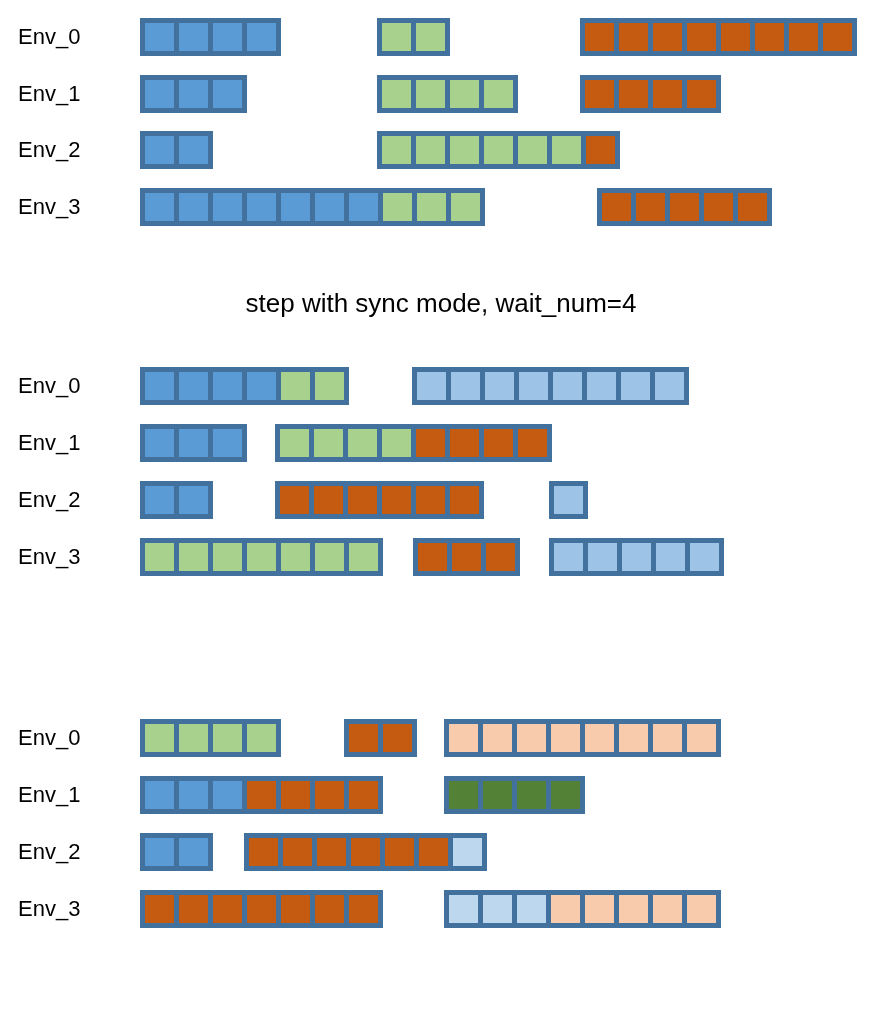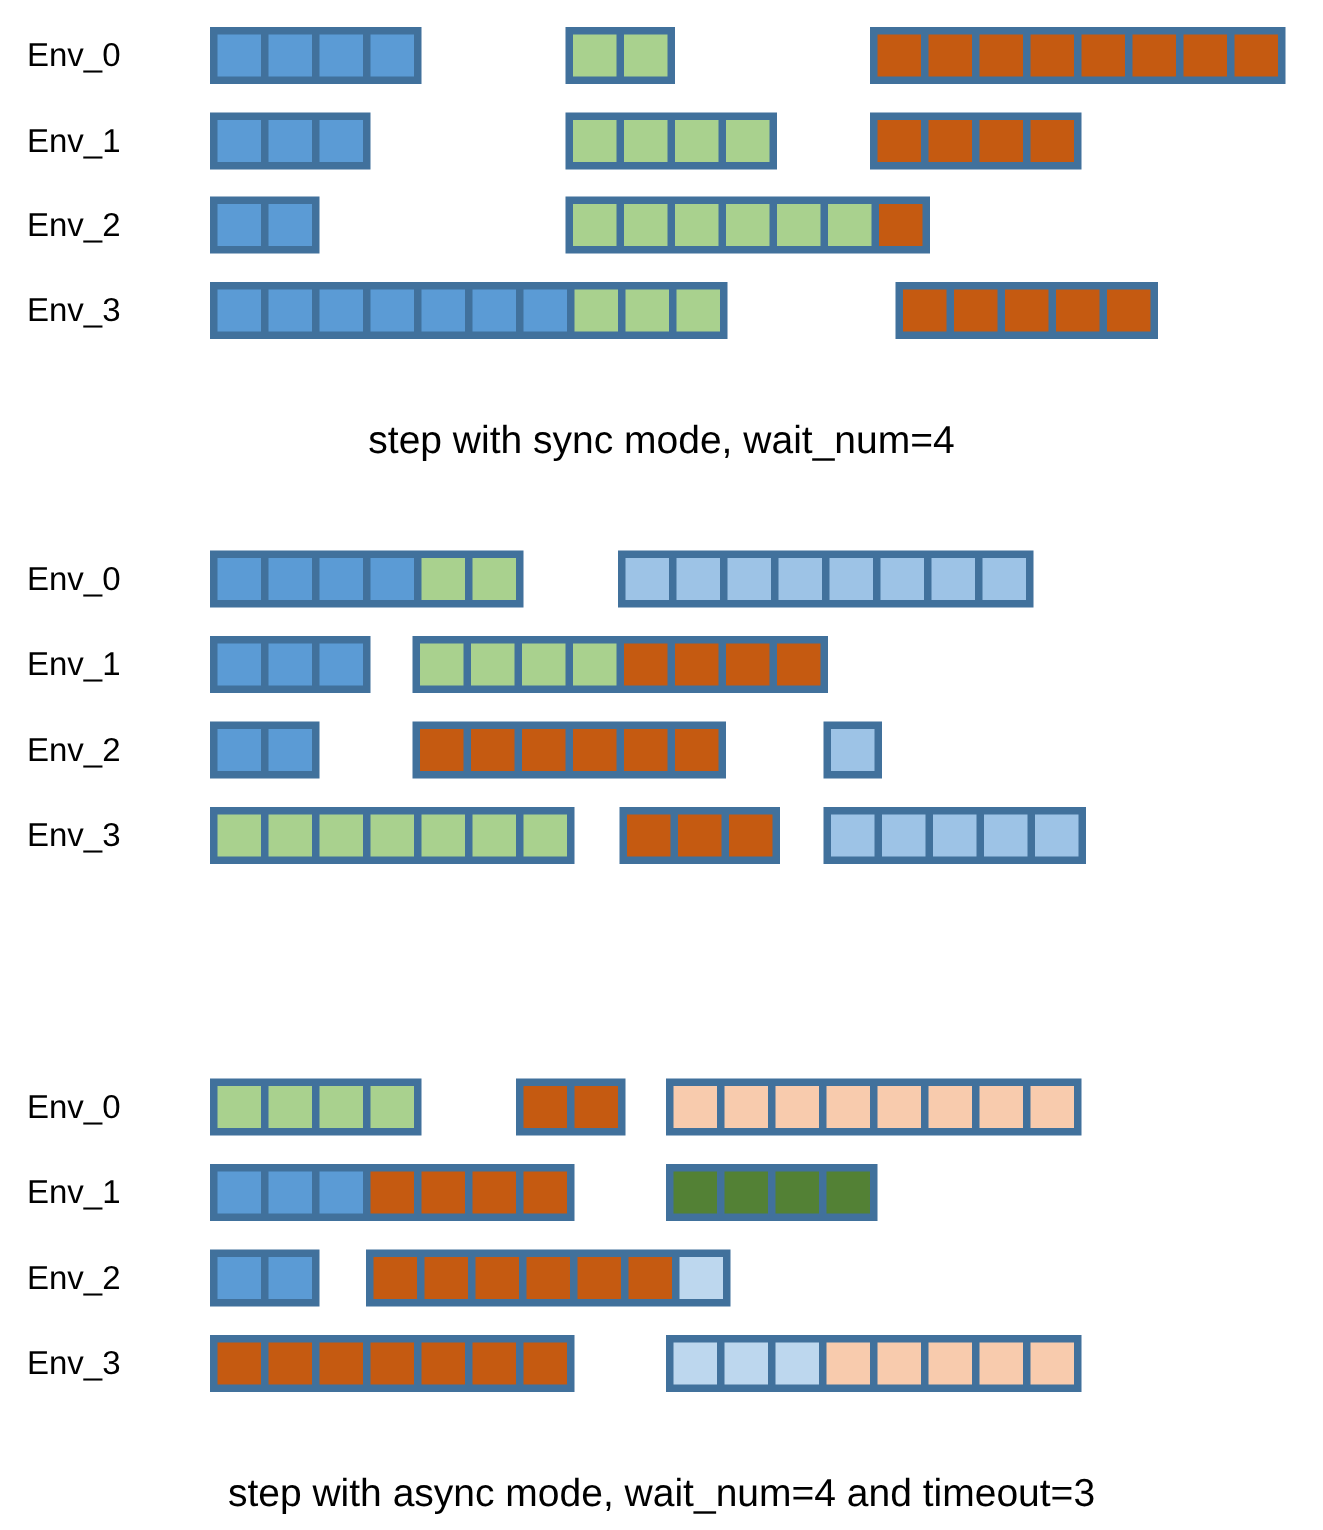--- a/index.html
+++ b/index.html
@@ -38,22 +38,21 @@
   .step-cell {
     width: 29px;
     height: 28px;
     flex: 0 0 29px;
   }
 </style>
 </head>
 <body>
 
 <div class="canvas">
-  <div class="caption" style="top: 278px;">step with sync mode, wait_num=4</div>
-  <div class="caption" style="top: 980px;">step with async mode, wait_num=4 and timeout=3</div>
+  <div class="caption" style="top: 288px;">step with sync mode, wait_num=4</div>
   <div id="rows-layer">
       <div class="env-label" style="left: 18px; top: 24px;">Env_0</div>
       <div class="seg-box" style="left: 140px; top: 18px; background: rgb(65, 113, 156);">
         <div class="step-cell" style="background: rgb(91, 155, 213);"></div>
         <div class="step-cell" style="background: rgb(91, 155, 213);"></div>
         <div class="step-cell" style="background: rgb(91, 155, 213);"></div>
         <div class="step-cell" style="background: rgb(91, 155, 213);"></div>
       </div>
       <div class="seg-box" style="left: 377px; top: 18px; background: rgb(65, 113, 156);">
         <div class="step-cell" style="background: rgb(169, 209, 142);"></div>

